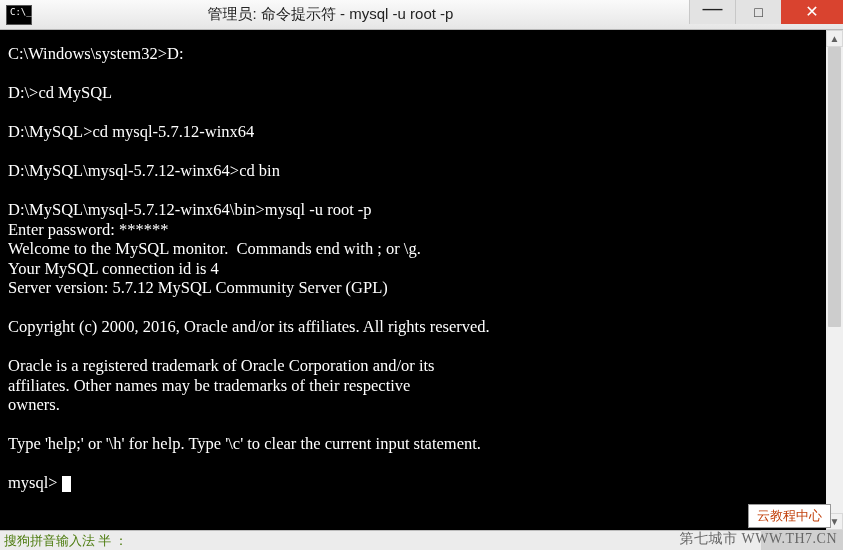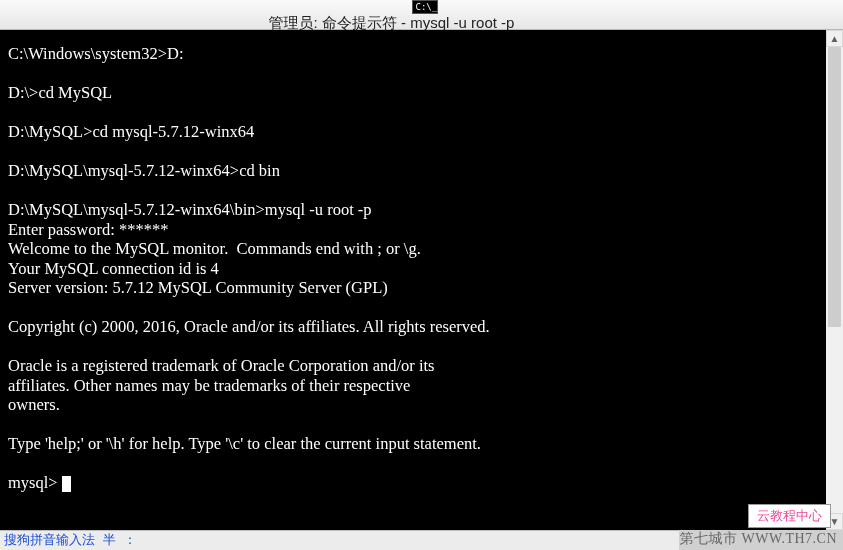--- a/index.html
+++ b/index.html
@@ -9,21 +9,20 @@
     background: #d0d0d0;
     overflow: hidden;
     position: relative;
   }
   .titlebar {
     height: 30px;
     background: linear-gradient(#fafafa, #e6e6e6);
     border-bottom: 1px solid #b8b8b8;
     display: flex; align-items: center;
     position: relative;
-    flex-direction: column;
   }
   .icon-box {
     width: 26px; height: 20px; margin-left: 6px;
     background: #000; color: #fff;
     font-size: 9px; line-height: 10px; padding: 1px 3px;
     font-family: Consolas, monospace;
     border: 1px solid #555;
   }
   .title {
     flex: 1; text-align: center;
@@ -78,31 +77,31 @@
   }
   .sb-track { flex: 1; background: #f0f0f0; position: relative; }
   .sb-thumb {
     position: absolute; top: 0; left: 2px; right: 2px;
     height: 280px;
     background: #cdcdcd;
     border-radius: 1px;
   }
   .ime-bar {
     position: absolute; left: 0; bottom: 0;
-    width: 679px; height: 20px;
-    background: #ececec; color: #1d4ed8;
+    width: 761px; height: 20px;
+    background: #ececec; color: #4d7c0f;
     font-size: 13px; line-height: 20px;
     padding-left: 4px;
     border-top: 1px solid #bcbcbc;
-    font-family: Liberation Mono, monospace;
+    font-family: Liberation Serif, serif;
     display: flex;
   }
   .badge-right {
     position: absolute; right: 12px; bottom: 22px;
-    background: #fff; color: #ec4899;
+    background: #fff; color: #c2410c;
     font-size: 13px; padding: 2px 8px;
     border: 1px solid #999;
     font-family: "SimSun", sans-serif;
   }
   .footer-right {
     position: absolute; right: 6px; bottom: 2px;
     color: #666; font-size: 14px;
     font-family: Liberation Serif, serif;
     letter-spacing: 0.5px;
   }

